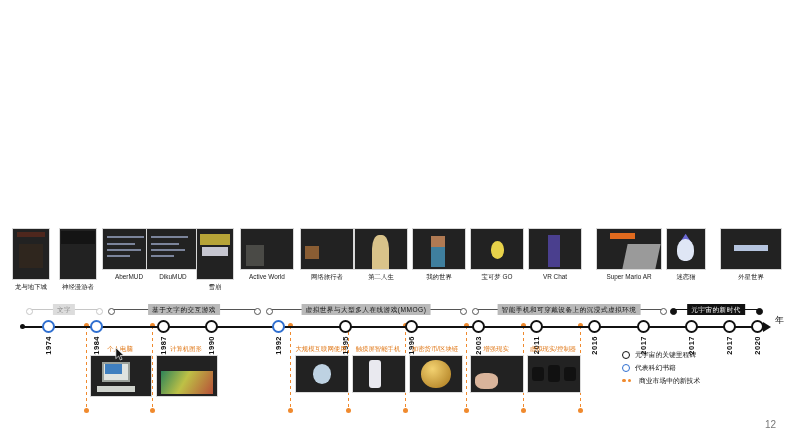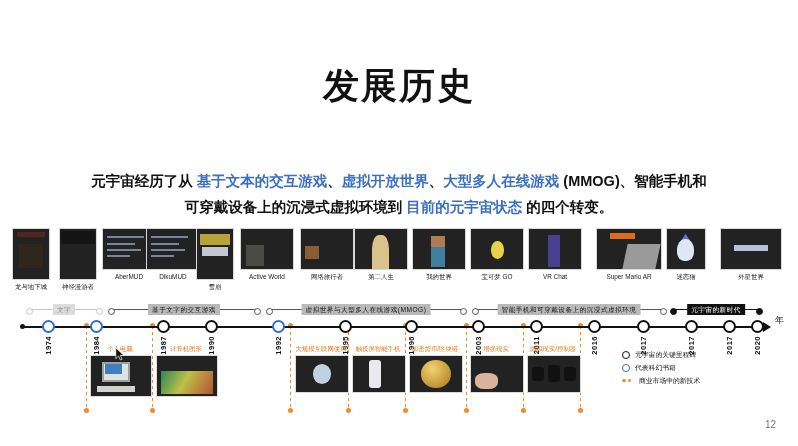--- a/index.html
+++ b/index.html
@@ -135,26 +135,21 @@
   
   .cursor{position:absolute;left:115px;top:347px;width:10px;height:15px;}
 
   .pageno{position:absolute;right:22px;bottom:16px;font-size:10px;color:#777;}
 </style>
 </head>
 <body>
 
 <div class="slide">
 
-  <div class="title">发展历史</div>
-
-  <div class="para">
-    <span>元宇宙经历了从 </span><span class="hl">基于文本的交互游戏</span><span>、</span><span class="hl">虚拟开放世界</span><span>、</span><span class="hl">大型多人在线游戏</span><span> (MMOG)、智能手机和</span>
-    <span class="ln2"><span>可穿戴设备上的沉浸式虚拟环境到 </span><span class="hl">目前的元宇宙状态</span><span> 的四个转变。</span></span>
-  </div>
+
 
   <div class="thumbs" id="thumbs">
       <div class="thumb" style="left: 8px; width: 38px;">
         <div class="img a-book" style="height:50px">
           <i class="b1"></i>
           <i class="b2"></i>
         </div>
         <div class="cap">龙与地下城</div>
       </div>
       <div class="thumb" style="left: 55px; width: 38px;">

